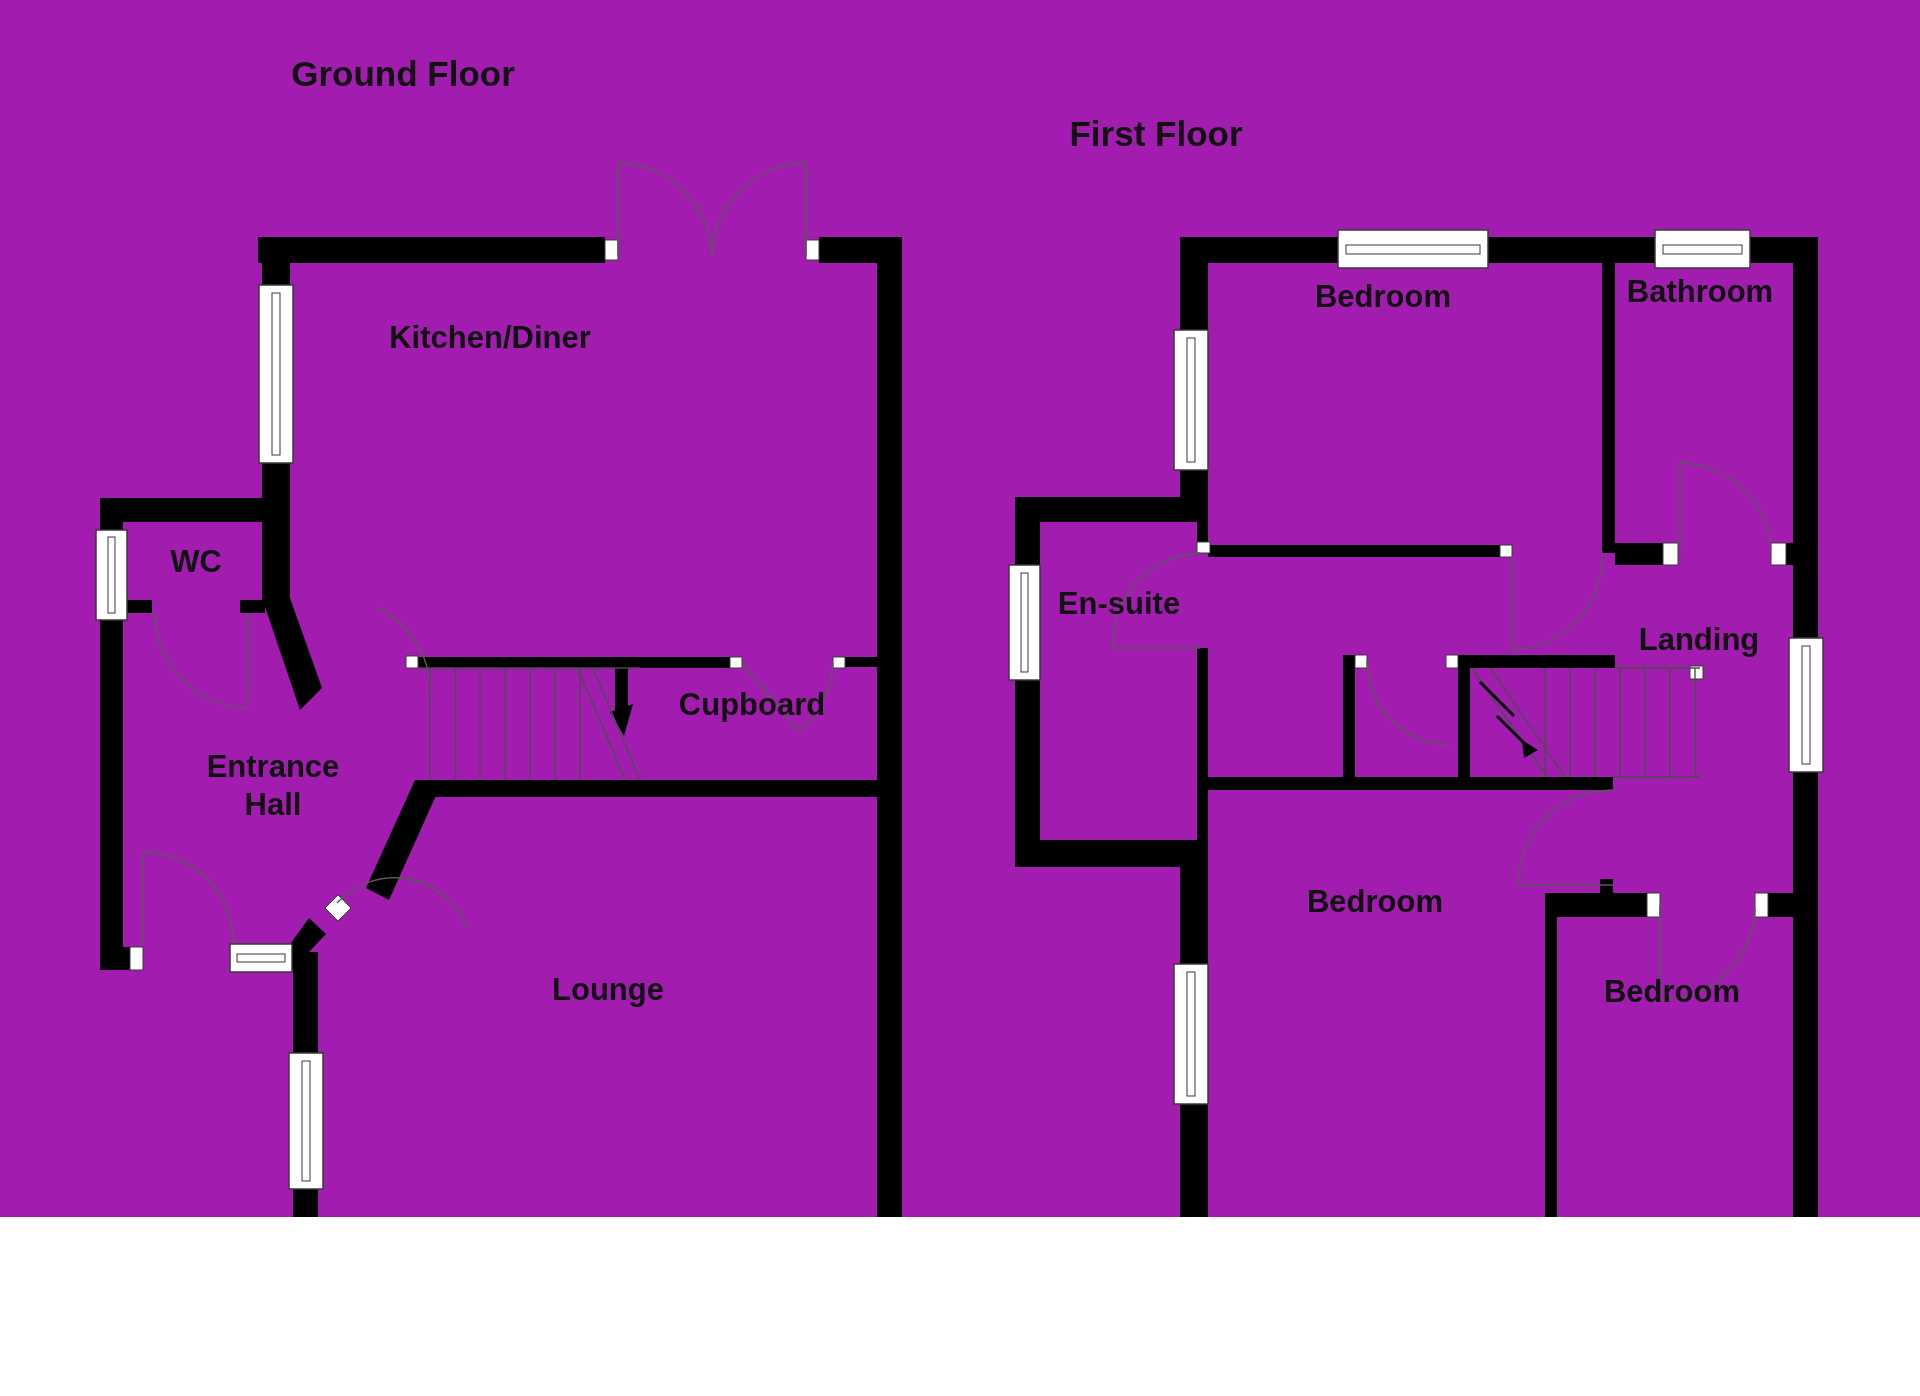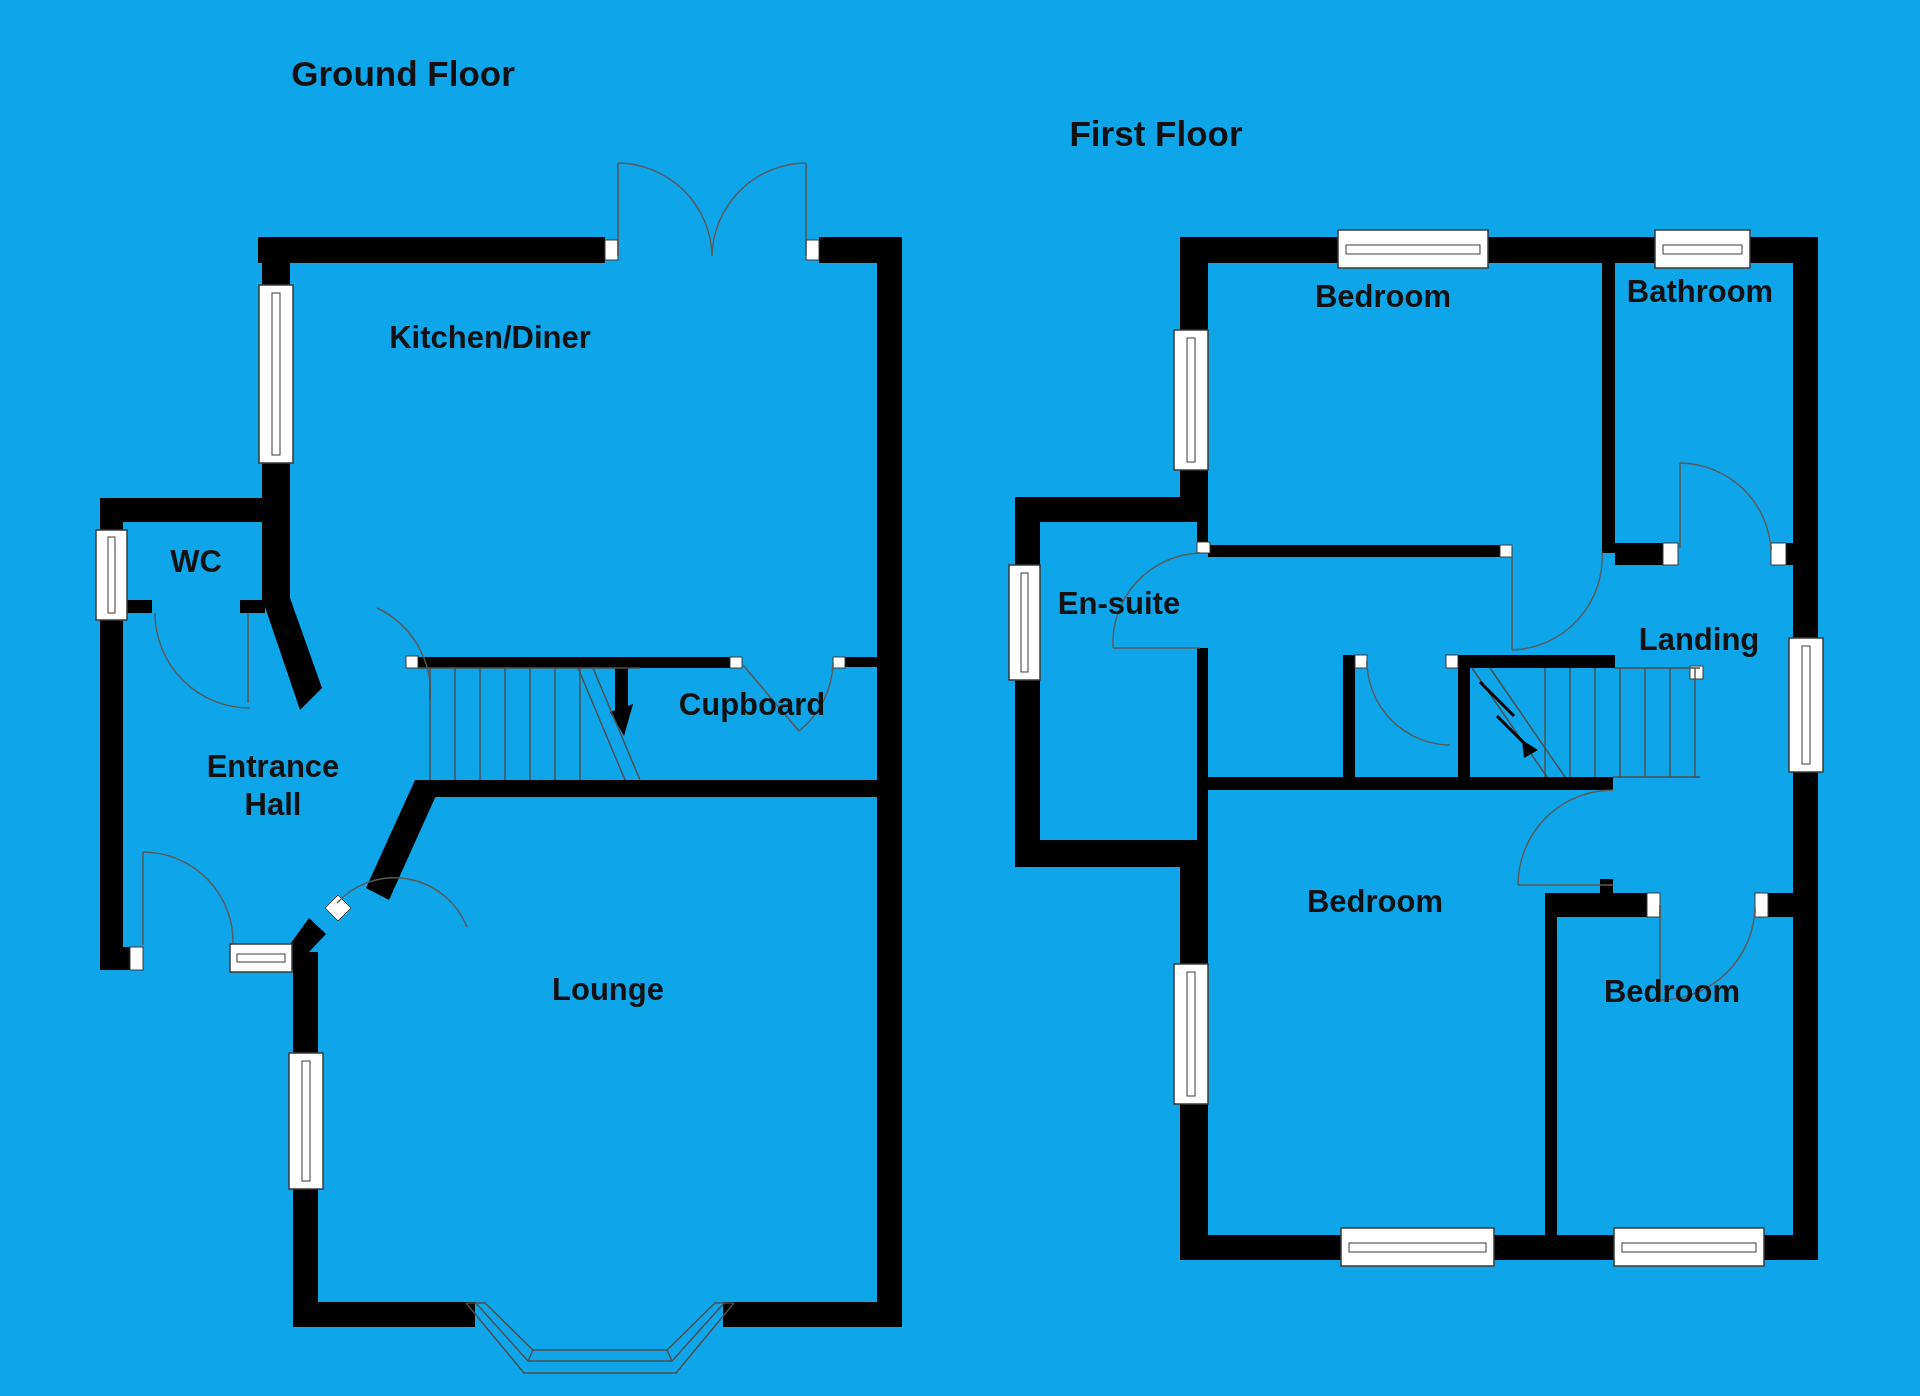--- a/index.html
+++ b/index.html
@@ -1,16 +1,16 @@
 <!DOCTYPE html>
 <html><head>
 <meta charset="utf-8">
 <style>
   html,body{margin:0;padding:0;background:#ffffff;}
-  #canvas{position:relative;width:1920px;height:1396px;background:#0ea5e9;overflow:hidden;
+  #canvas{position:relative;width:1920px;height:1217px;background:#a21caf;overflow:hidden;
           font-family:"Liberation Sans", sans-serif;}
   svg{position:absolute;top:0;left:0;}
   .room-label{font-family:"Liberation Sans", sans-serif;font-weight:bold;font-size:31px;fill:#111;
               text-anchor:middle;}
   .floor-title{font-family:"Liberation Sans", sans-serif;font-weight:bold;font-size:35px;fill:#111;
                text-anchor:middle;}
   .wall{fill:#000;stroke:none;}
   .thin{stroke:#4d4d4d;stroke-width:1.4;fill:none;}
   .arc{stroke:#5a5a5a;stroke-width:1.4;fill:none;}
   .leaf{stroke:#5a5a5a;stroke-width:1.6;fill:none;}

